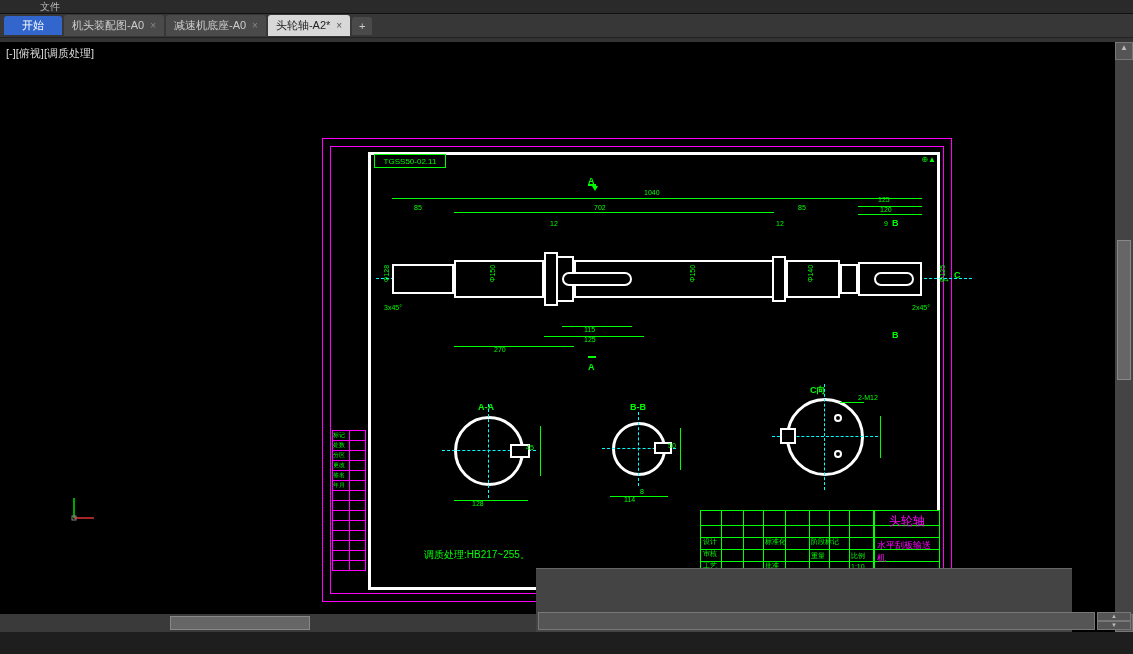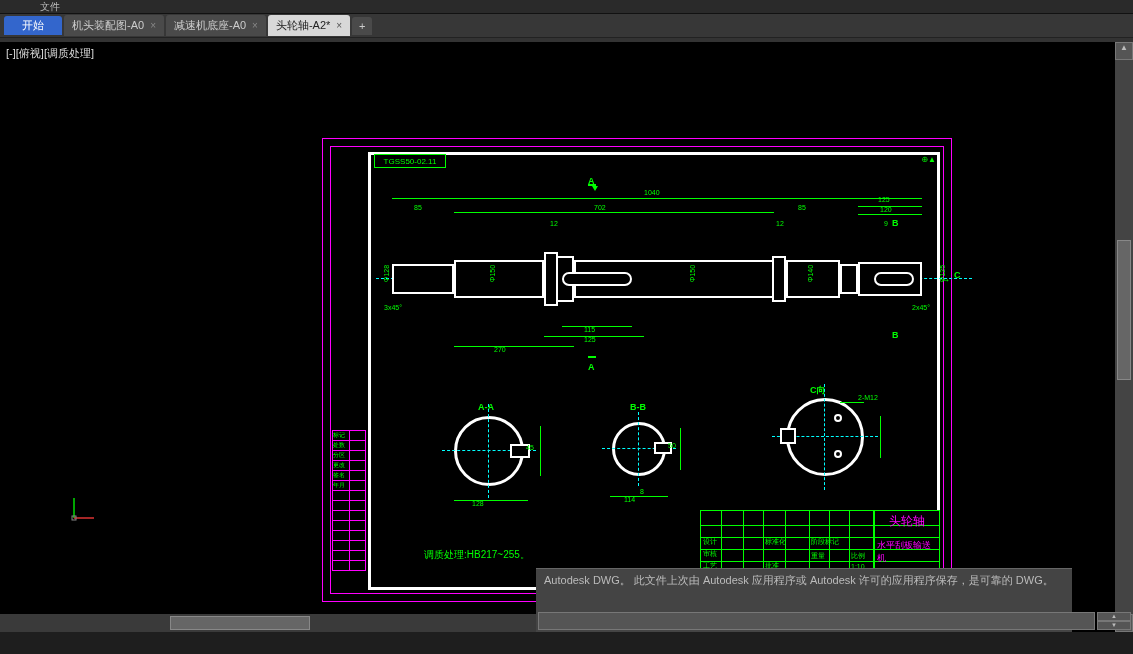--- a/index.html
+++ b/index.html
@@ -433,20 +433,19 @@
     <div class="track">
         <div class="thumb"></div>
       </div>
     <div class="btn" style="bottom:0;">▼</div>
   </div>
   <div class="scroll-h">
     <div class="thumb"></div>
   </div>
 
   <div class="cmd">
-    <div>Autodesk DWG。 此文件上次由 Autodesk 应用程序或 Autodesk 许可的应用程序保存，是可靠的 DWG。</div>
   </div>
   <div class="cmd-input"></div>
   <div class="cmd-arrows">
     <div>▲</div>
     <div>▼</div>
   </div>
 </div>
 
 </body></html>

